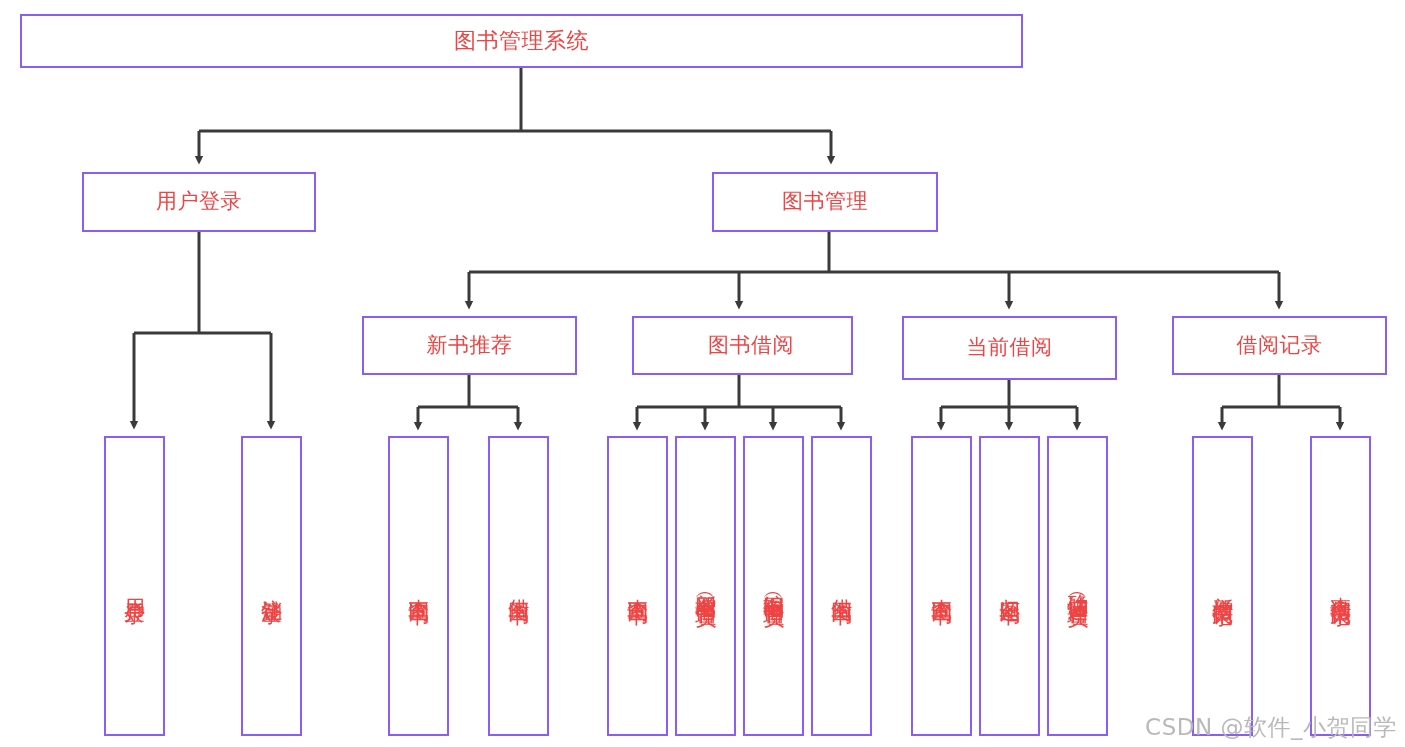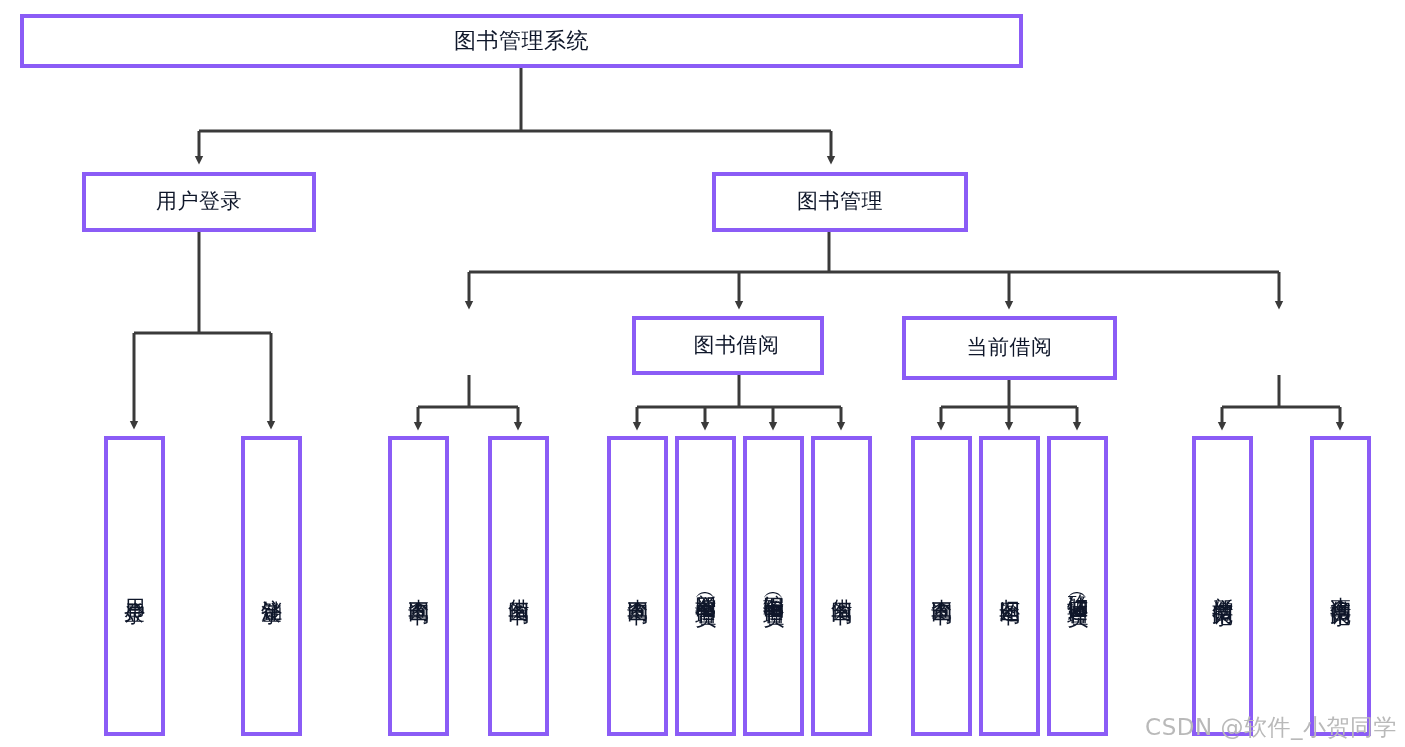--- a/index.html
+++ b/index.html
@@ -22,25 +22,25 @@
     position: absolute;
     left: 0;
     top: 0;
     width: 1405px;
     height: 747px;
   }
   .node {
     position: absolute;
     box-sizing: border-box;
     background: #ffffff;
-    border: 4px solid #8b5cf6;
+    border: 2px solid #8b5cf6;
     display: flex;
     align-items: center;
     justify-content: center;
-    color: #0f172a;
+    color: #ef4444;
     z-index: 3;
   }
   .node .label {
     display: block;
     text-align: center;
     line-height: 1.22;
     letter-spacing: 0.5px;
     white-space: nowrap;
   }
   
@@ -130,30 +130,36 @@
     </g>
   </svg>
 
   <div class="node h root" style="left:20px; top:14px; width:1003px; height:54px;">
     <span class="label">图书管理系统</span>
   </div>
 
   <div class="node h" style="left:82px; top:172px; width:234px; height:60px;">
     <span class="label">用户登录</span>
   </div>
-  <div class="node h" style="left:712px; top:172px; width:256px; height:60px;">
+  <div class="node h" style="left:712px; top:172px; width:226px; height:60px;">
     <span class="label">图书管理</span>
   </div>
 
-  <div class="node h" style="left:632px; top:316px; width:192px; height:59px;padding-left:17px;">
+  <div class="node h" style="left:362px; top:316px; width:215px; height:59px;">
+    <span class="label">新书推荐</span>
+  </div>
+  <div class="node h" style="left:632px; top:316px; width:221px; height:59px;padding-left:17px;">
     <span class="label">图书借阅</span>
   </div>
   <div class="node h" style="left:902px; top:316px; width:215px; height:64px;">
     <span class="label">当前借阅</span>
   </div>
+  <div class="node h" style="left:1172px; top:316px; width:215px; height:59px;">
+    <span class="label">借阅记录</span>
+  </div>
 
   <div class="node v" style="left:104px; top:436px; width:61px; height:300px;">
     <span class="label">用户登录</span>
   </div>
   <div class="node v" style="left:241px; top:436px; width:61px; height:300px;">
     <span class="label">注销登录</span>
   </div>
 
   <div class="node v" style="left:388px; top:436px; width:61px; height:300px;">
     <span class="label">查询图书</span>

